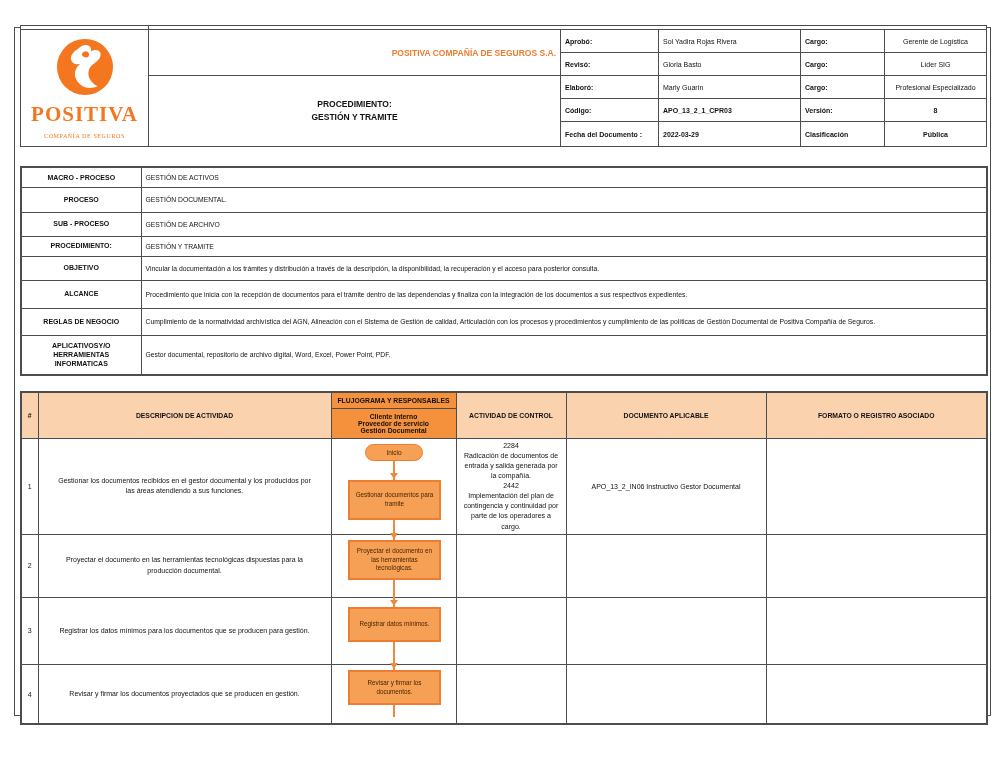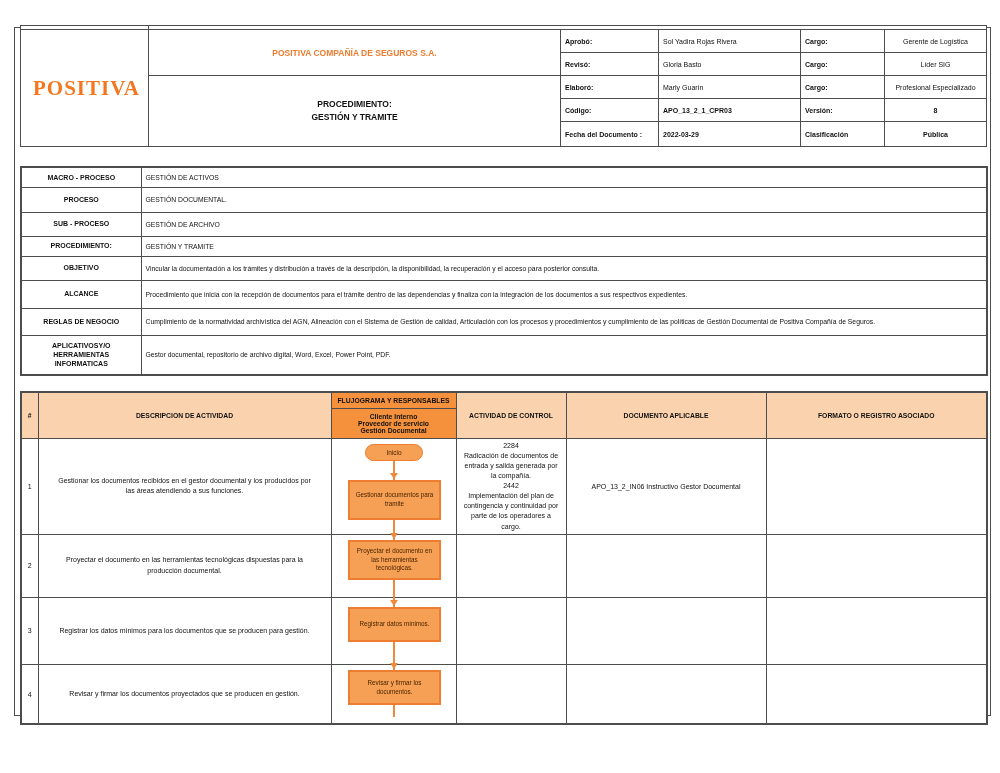--- a/index.html
+++ b/index.html
@@ -11,24 +11,24 @@
   html,body{width:1000px;height:773px;background:#ffffff;}
   body{position:relative;font-family:"Liberation Sans",sans-serif;color:#111;overflow:hidden;}
   .frame{position:absolute;left:14px;top:27px;width:977px;height:689px;border:1px solid var(--border_col);}
   table{border-collapse:collapse;table-layout:fixed;position:absolute;background:#fff;}
   td,th{border:1px solid var(--border_col);overflow:hidden;}
   
   #header-table{left:20px;top:25px;width:966px;}
   #header-table td{padding:1px 4px;}
   .thin-row td{height:4px;padding:0;}
   .logo-cell{text-align:center;vertical-align:middle;}
-  .logo-wrap{display:flex;align-items:center;gap:8px;}
+  .logo-wrap{display:flex;flex-direction:column;align-items:center;gap:8px;}
   .brand-name{font-family:"Liberation Serif",serif;font-weight:bold;font-size:21px;color:var(--logo_orange);letter-spacing:1px;line-height:1;}
   .brand-tagline{font-family:"Liberation Serif",serif;font-size:6px;color:var(--logo_orange);letter-spacing:0.6px;line-height:1;}
-  .company-cell{text-align:center;vertical-align:middle;color:var(--accent);font-weight:bold;font-size:8.5px;margin-left:6px;}
+  .company-cell{text-align:right;vertical-align:middle;color:var(--accent);font-weight:bold;font-size:8.5px;margin-left:6px;}
   .proc-cell{text-align:center;vertical-align:middle;font-weight:bold;font-size:8.5px;line-height:1.5;}
   .appr-label{font-weight:bold;font-size:7px;vertical-align:middle;}
   .appr-value{font-size:7px;vertical-align:middle;}
   .appr-value.bold{font-weight:bold;}
   .appr-cargo{font-size:7px;text-align:center;vertical-align:middle;}
   .appr-cargo.bold{font-weight:bold;}
   tr.h23 td{height:23px;}
   tr.h25 td{height:25px;}
   
   #info-table{left:20px;top:166px;width:966px;border:2px solid var(--border_col);}

